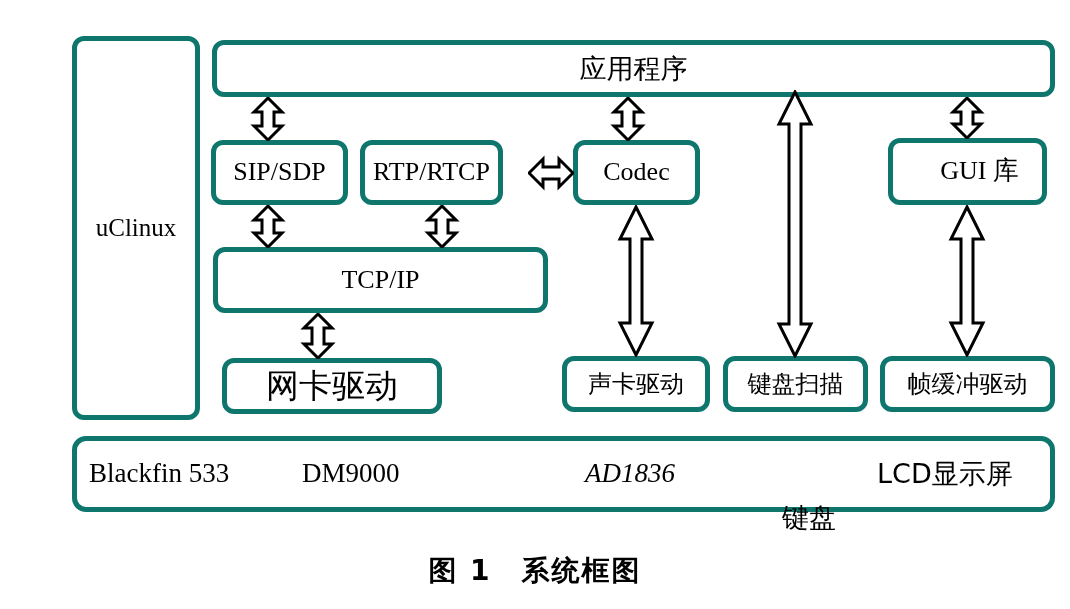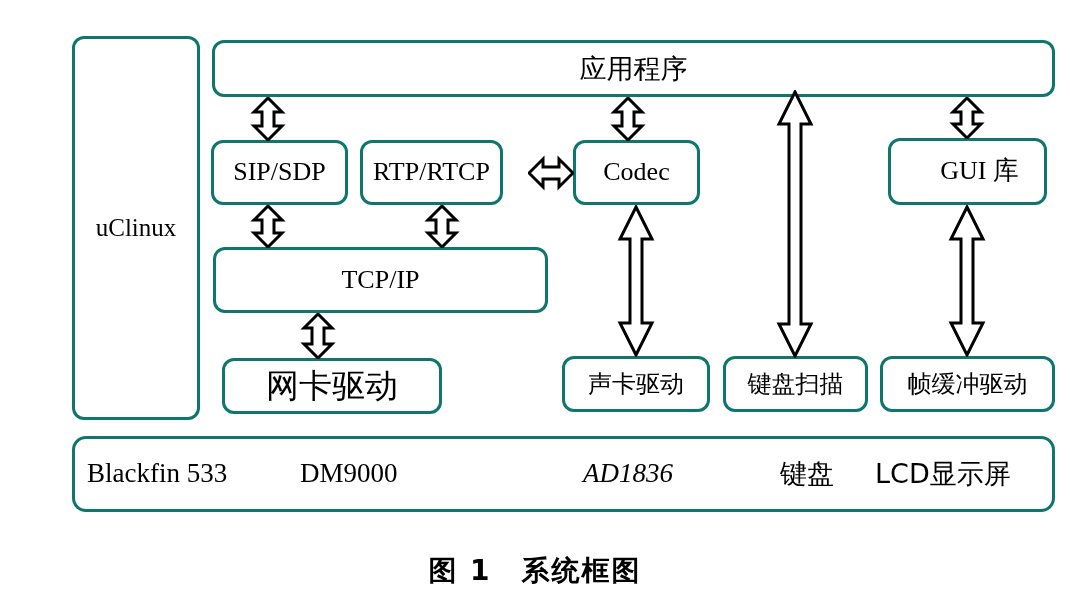--- a/index.html
+++ b/index.html
@@ -14,21 +14,21 @@
   #page {
     position: relative;
     width: 1070px;
     height: 609px;
     background: #ffffff;
     overflow: hidden;
   }
   .box {
     position: absolute;
     box-sizing: border-box;
-    border: 3px solid #0f766e;
+    border: 5px solid #0f766e;
     border-radius: 12px;
     background: #fff;
     display: flex;
     align-items: center;
     justify-content: center;
     text-align: center;
     line-height: 1.1;
     white-space: nowrap;
   }
   .label-en {
@@ -65,21 +65,21 @@
   .hw-item {
     position: absolute;
     top: 50%;
     transform: translateY(-50%);
     font-size: 27px;
     white-space: nowrap;
   }
   .hw-0 { left: 12px; }
   .hw-1 { left: 225px; }
   .hw-2 { left: 508px; font-style: italic; }
-  .hw-3 { left: 705px; }
+  .hw-3 { left: 705px; margin-top: 44px; }
   .hw-4 { left: 800px; }
 
   
   .arrow-v {
     position: absolute;
   }
   .arrow-v svg { display: block; }
 
   #caption {
     position: absolute;

